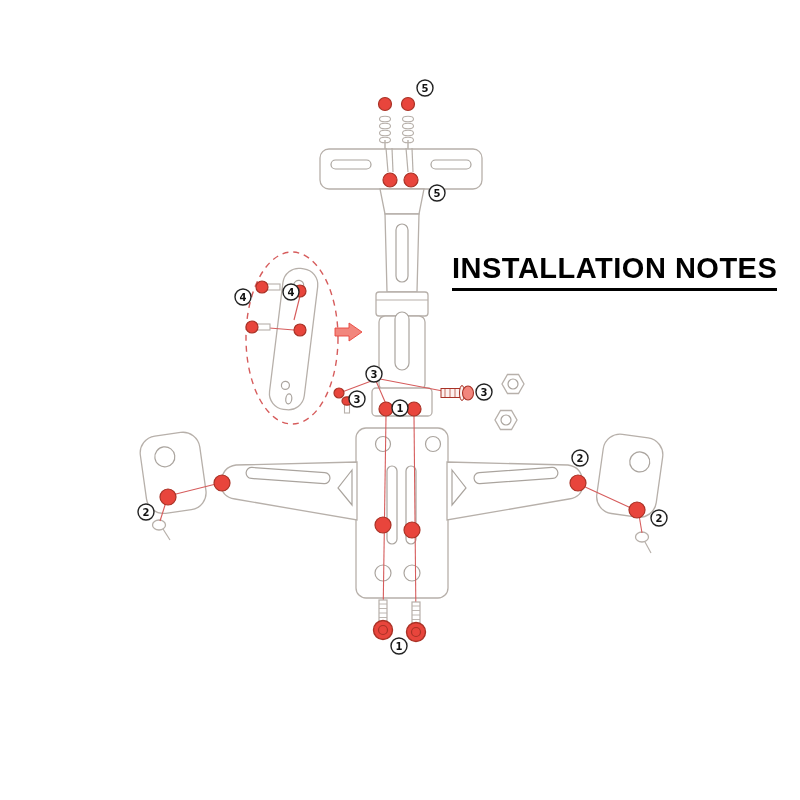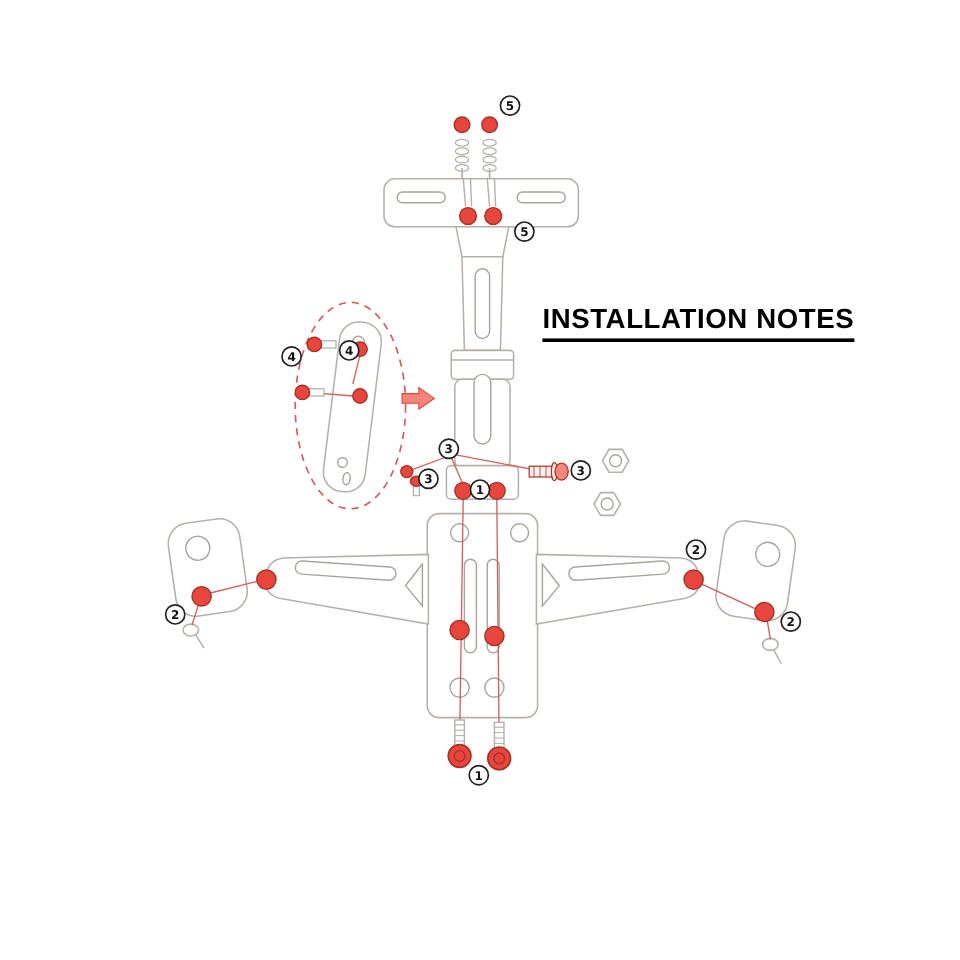--- a/index.html
+++ b/index.html
@@ -3,21 +3,21 @@
 <meta charset="utf-8">
 <style>
   html,body{margin:0;padding:0;background:#fff;}
   .stage{position:relative;width:800px;height:800px;background:#fff;overflow:hidden;
          font-family:"Liberation Sans", sans-serif;}
   .stage svg{position:absolute;left:0;top:0;}
   .part{fill:#ffffff;stroke:#b7b0aa;stroke-width:1.3;}
   .partline{fill:none;stroke:#b7b0aa;stroke-width:1.2;}
   .hole{fill:#ffffff;stroke:#aaa49e;stroke-width:1.2;}
   .title{position:absolute;left:452px;top:252px;
-         font-size:23px;font-weight:bold;color:#000;letter-spacing:.5px;
+         font-size:29px;font-weight:bold;color:#000;letter-spacing:.5px;
          border-bottom:3px solid #000;padding-bottom:3px;white-space:nowrap;}
   text.co{font-family:"DejaVu Sans", sans-serif;}
 </style>
 </head>
 <body>
 
 <div class="stage">
   <svg width="800" height="800" viewBox="0 0 800 800">
 
     <g>

